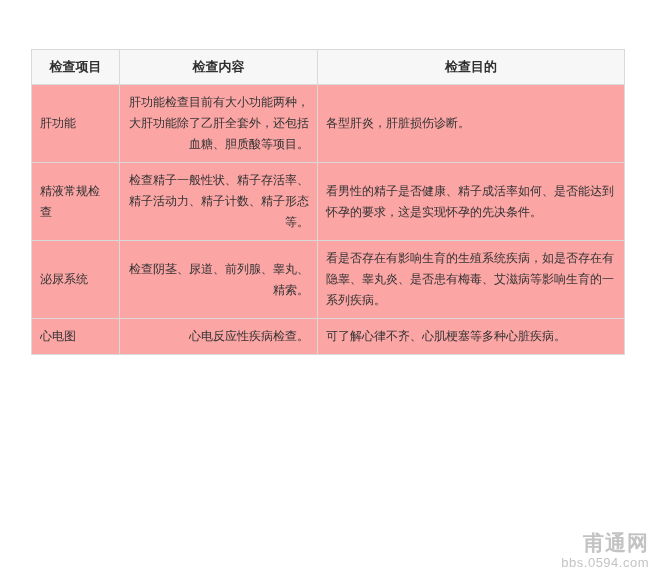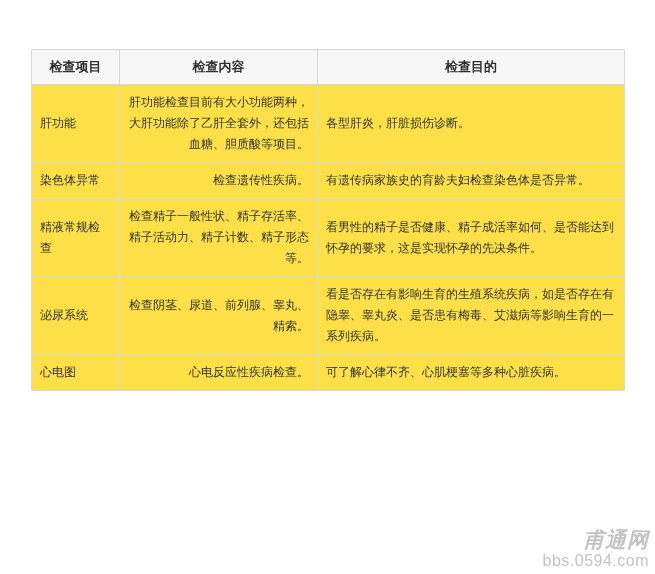--- a/index.html
+++ b/index.html
@@ -31,21 +31,21 @@
     letter-spacing: 0.5px;
   }
   table.exam {
     position: absolute;
     left: 31px;
     top: 49px;
     width: 593px;
     border-collapse: collapse;
     table-layout: fixed;
     font-size: 12px;
-    background: #fde047;
+    background: #fca5a5;
   }
   table.exam col.c1 { width: 88px; }
   table.exam col.c2 { width: 198px; }
   table.exam col.c3 { width: 307px; }
 
   table.exam th, table.exam td {
     border: 1px solid #d9d9d9;
     vertical-align: middle;
     padding: 7px 8px;
     line-height: 1.75;
@@ -81,24 +81,23 @@
     pointer-events: none;
     user-select: none;
   }
   .watermark .wm-main {
     font-size: 21px;
     font-weight: bold;
     color: #b9b9b9;
     opacity: 0.85;
     letter-spacing: 1px;
     line-height: 1;
-    font-style: italic;
   }
   .watermark .wm-sub {
-    font-size: 16px;
+    font-size: 13px;
     color: #bdbdbd;
     opacity: 0.9;
     letter-spacing: 0.5px;
     margin-top: 2px;
     font-family: "Liberation Sans", sans-serif;
   }
 </style>
 </head>
 <body>
 
@@ -118,25 +117,20 @@
         <th>检查目的</th>
       </tr>
     </thead>
     <tbody>
       <tr>
         <td class="item">肝功能</td>
         <td class="content">肝功能检查目前有大小功能两种，大肝功能除了乙肝全套外，还包括血糖、胆质酸等项目。</td>
         <td class="purpose center">各型肝炎，肝脏损伤诊断。</td>
       </tr>
       <tr>
-        <td class="item">染色体异常</td>
-        <td class="content">检查遗传性疾病。</td>
-        <td class="purpose">有遗传病家族史的育龄夫妇检查染色体是否异常。</td>
-      </tr>
-      <tr>
         <td class="item">精液常规检查</td>
         <td class="content">检查精子一般性状、精子存活率、精子活动力、精子计数、精子形态等。</td>
         <td class="purpose">看男性的精子是否健康、精子成活率如何、是否能达到怀孕的要求，这是实现怀孕的先决条件。</td>
       </tr>
       <tr>
         <td class="item">泌尿系统</td>
         <td class="content">检查阴茎、尿道、前列腺、睾丸、精索。</td>
         <td class="purpose">看是否存在有影响生育的生殖系统疾病，如是否存在有隐睾、睾丸炎、是否患有梅毒、艾滋病等影响生育的一系列疾病。</td>
       </tr>
       <tr>

